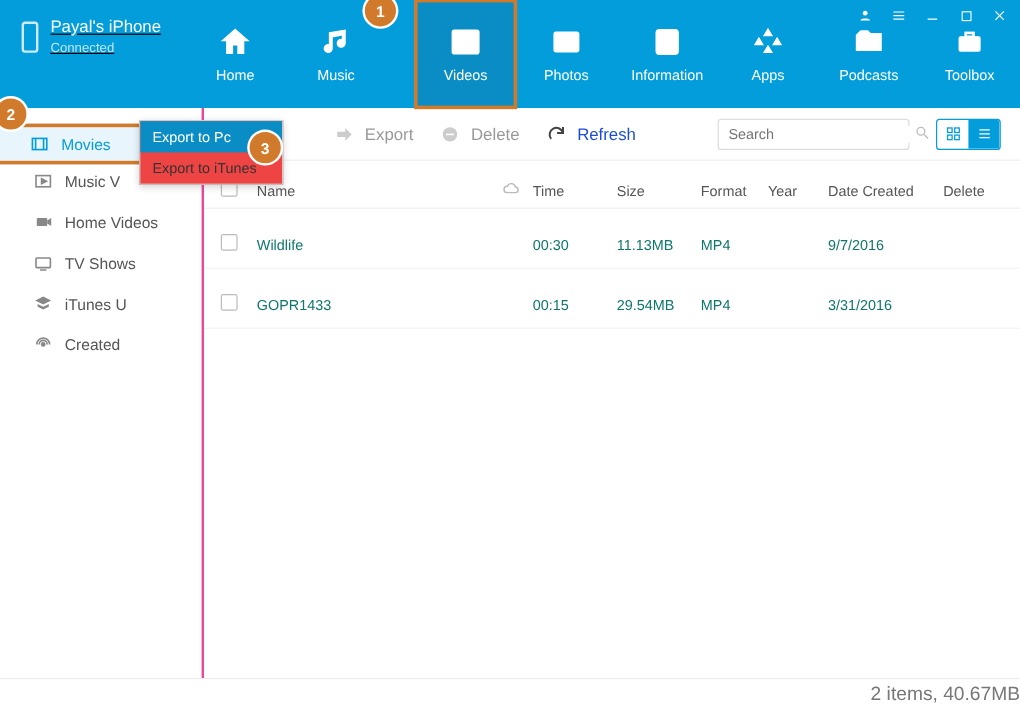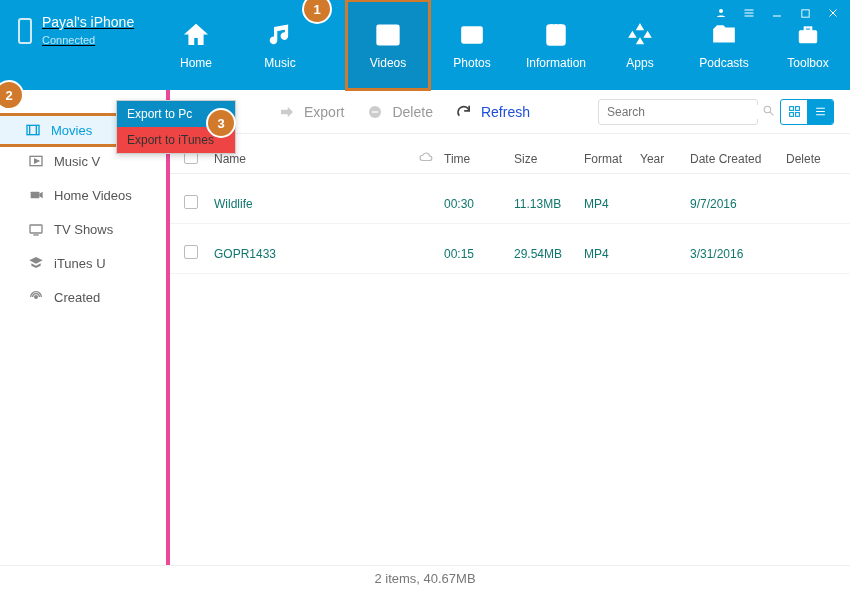--- a/index.html
+++ b/index.html
@@ -18,21 +18,21 @@
   .nav-item.active { background:#0a8dc5; }
   .nav-item.active.outlined { outline:3px solid #d17a2b; outline-offset:-2px;margin-left:24px; }
   .nav-icon { width:30px; height:30px; display:flex; align-items:center; justify-content:center; }
   .nav-icon svg { fill:#fff; stroke:#fff; }
 
   .win-controls { position:absolute; top:6px; right:10px; display:flex; gap:14px; color:#fff; font-size:12px; }
   .win-controls span { cursor:pointer; display:inline-flex; align-items:center; justify-content:center; width:14px;height:14px; }
 
   
   .body-wrap { display:flex; height:calc(100% - 90px - 26px); }
-  .sidebar { width:170px; border-right:4px solid #ec4899; padding-top:26px; }
+  .sidebar { width:170px; border-right:2px solid #ec4899; padding-top:16px; }
   .side-item { height:34px; display:flex; align-items:center; gap:10px; padding-left:28px; font-size:13px; color:#555; cursor:pointer; position:relative; }
   .side-item.active { background:#e8f5fc; color:#049ddb; border:3px solid #d17a2b; margin:-3px 0 -3px -3px; padding-left:25px; width:calc(100% + 6px); }
   .side-icon { width:16px;height:16px; display:inline-flex; align-items:center; justify-content:center; color:#888; }
   .side-item.active .side-icon { color:#049ddb; }
 
   
   .content { flex:1; display:flex; flex-direction:column;gap:10px; }
   .toolbar { height:44px; display:flex; align-items:center; padding:0 16px; gap:22px; border-bottom:1px solid #eee; font-size:14px; color:#999; }
   .tbtn { display:flex; gap:8px; align-items:center; cursor:pointer; }
   .tbtn .ico { width:18px;height:18px; display:inline-flex; align-items:center; justify-content:center; }
@@ -49,21 +49,21 @@
   .export-menu { position:absolute; left:116px; top:100px; background:#ef4444; border:1px solid #ccc; box-shadow:0 2px 6px rgba(0,0,0,.18); width:120px; z-index:40; }
   .export-menu div { padding:6px 10px; font-size:12px; color:#333; cursor:pointer; }
   .export-menu div:first-child { background:#0a8dc5; color:#fff; }
 
   
   .table-head { display:flex; align-items:center; height:30px; font-size:12px; color:#555; border-bottom:1px solid #eee; padding:0 14px; }
   .col-chk{width:30px;} .col-name{flex:1;} .col-cloud{width:36px;text-align:center;color:#bbb;} .col-time{width:70px;} .col-size{width:70px;} .col-fmt{width:56px;} .col-year{width:50px;} .col-date{width:96px;} .col-genre{width:50px;}
   .row { display:flex; align-items:center; height:40px; font-size:12px; color:#0f766e; padding:0 14px; border-bottom:1px solid #f3f3f3; }
   .chk { width:14px;height:14px;border:1px solid #bbb;border-radius:2px;display:inline-block; }
 
-  .statusbar { height:26px; border-top:1px solid #eee; display:flex; align-items:center; justify-content:center; font-size:13px; color:#777; }
+  .statusbar { height:26px; border-top:1px solid #eee; display:flex; align-items:center; justify-content:flex-end; font-size:16px; color:#777; }
 
   
   .callout { position:absolute; width:26px;height:26px;border-radius:50%;background:#d17a2b;color:#fff;font-size:13px;font-weight:bold;display:flex;align-items:center;justify-content:center; z-index:50; box-shadow:0 0 0 2px #fff; }
   .c1{ left:304px; top:-4px; }
   .c2{ left:-4px; top:82px; }
   .c3{ left:208px; top:110px; }
 </style>
 </head>
 <body>
 

